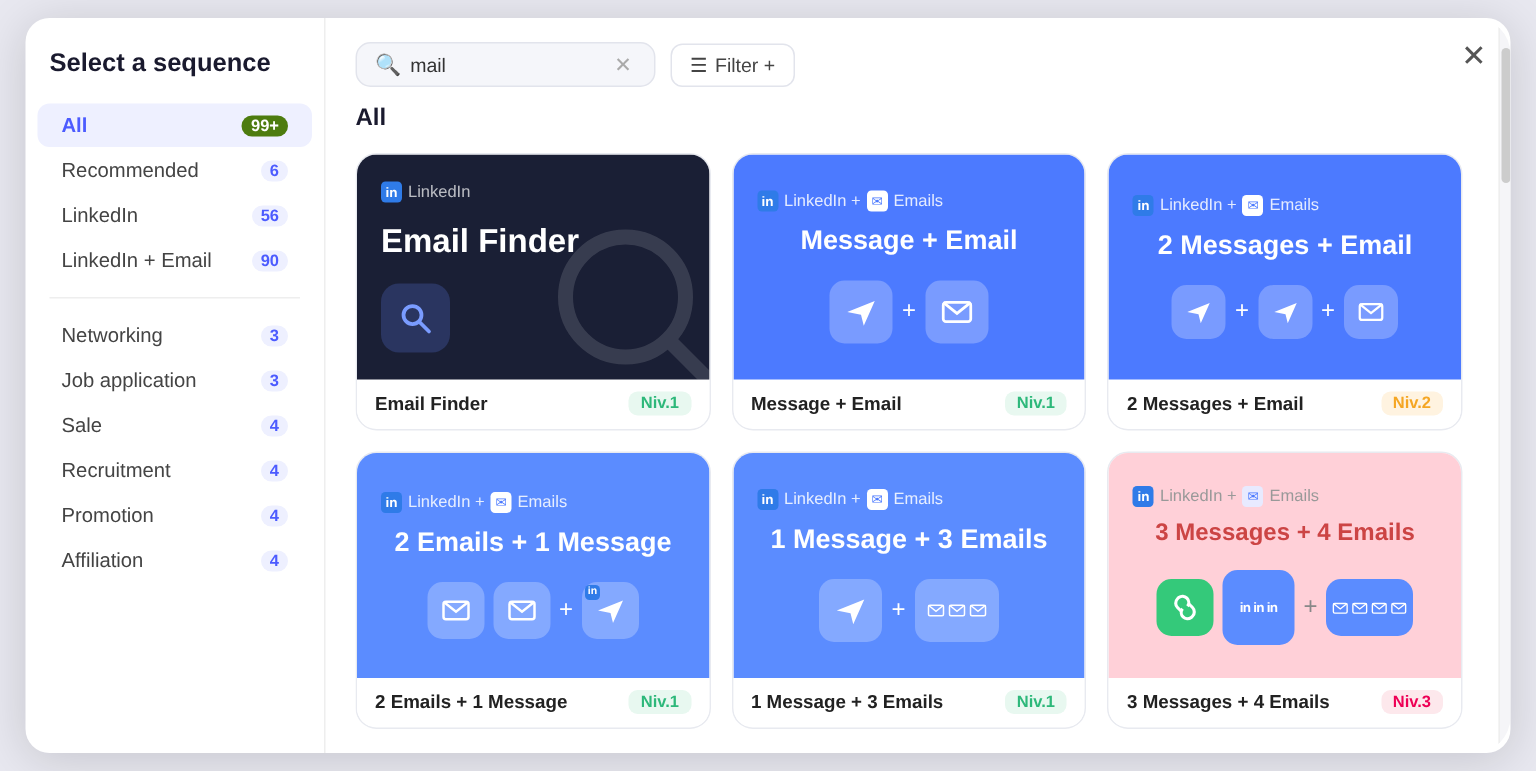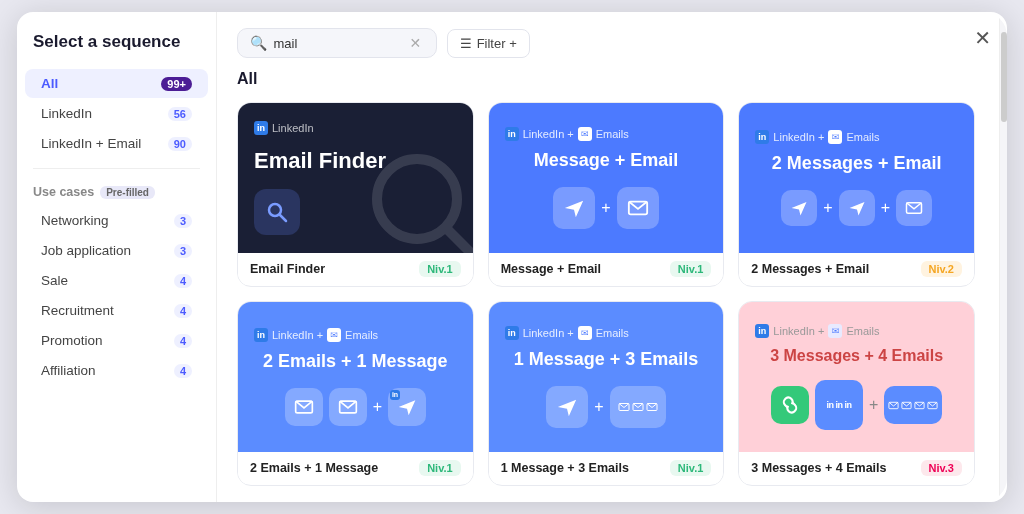--- a/index.html
+++ b/index.html
@@ -62,21 +62,21 @@
     }
     .sidebar-item .count {
       background: #eef0ff;
       color: #4c5bff;
       border-radius: 10px;
       font-size: 11px;
       padding: 1px 6px;
       font-weight: 600;
     }
     .sidebar-item.active .count {
-      background: #4c1d95;
+      background: #4d7c0f;
       color: #fff;
     }
     .sidebar-divider {
       height: 1px;
       background: #eee;
       margin: 10px 16px;
     }
     .sidebar-section-label {
       display: flex;
       align-items: center;
@@ -293,34 +293,34 @@
   <div class="modal-body">
 
     <div class="sidebar">
       <div class="sidebar-title">Select a sequence</div>
 
       <div class="sidebar-item active">
         <span>All</span>
         <span class="count">99+</span>
       </div>
       <div class="sidebar-item">
+        <span>Recommended</span>
+        <span class="count">6</span>
+      </div>
+      <div class="sidebar-item">
         <span>LinkedIn</span>
         <span class="count">56</span>
       </div>
       <div class="sidebar-item">
         <span>LinkedIn + Email</span>
         <span class="count">90</span>
       </div>
 
       <div class="sidebar-divider"></div>
 
-      <div class="sidebar-section-label">
-        <span>Use cases</span>
-        <span class="prefilled-badge">Pre-filled</span>
-      </div>
 
       <div class="sidebar-item">
         <span>Networking</span>
         <span class="count">3</span>
       </div>
       <div class="sidebar-item">
         <span>Job application</span>
         <span class="count">3</span>
       </div>
       <div class="sidebar-item">

